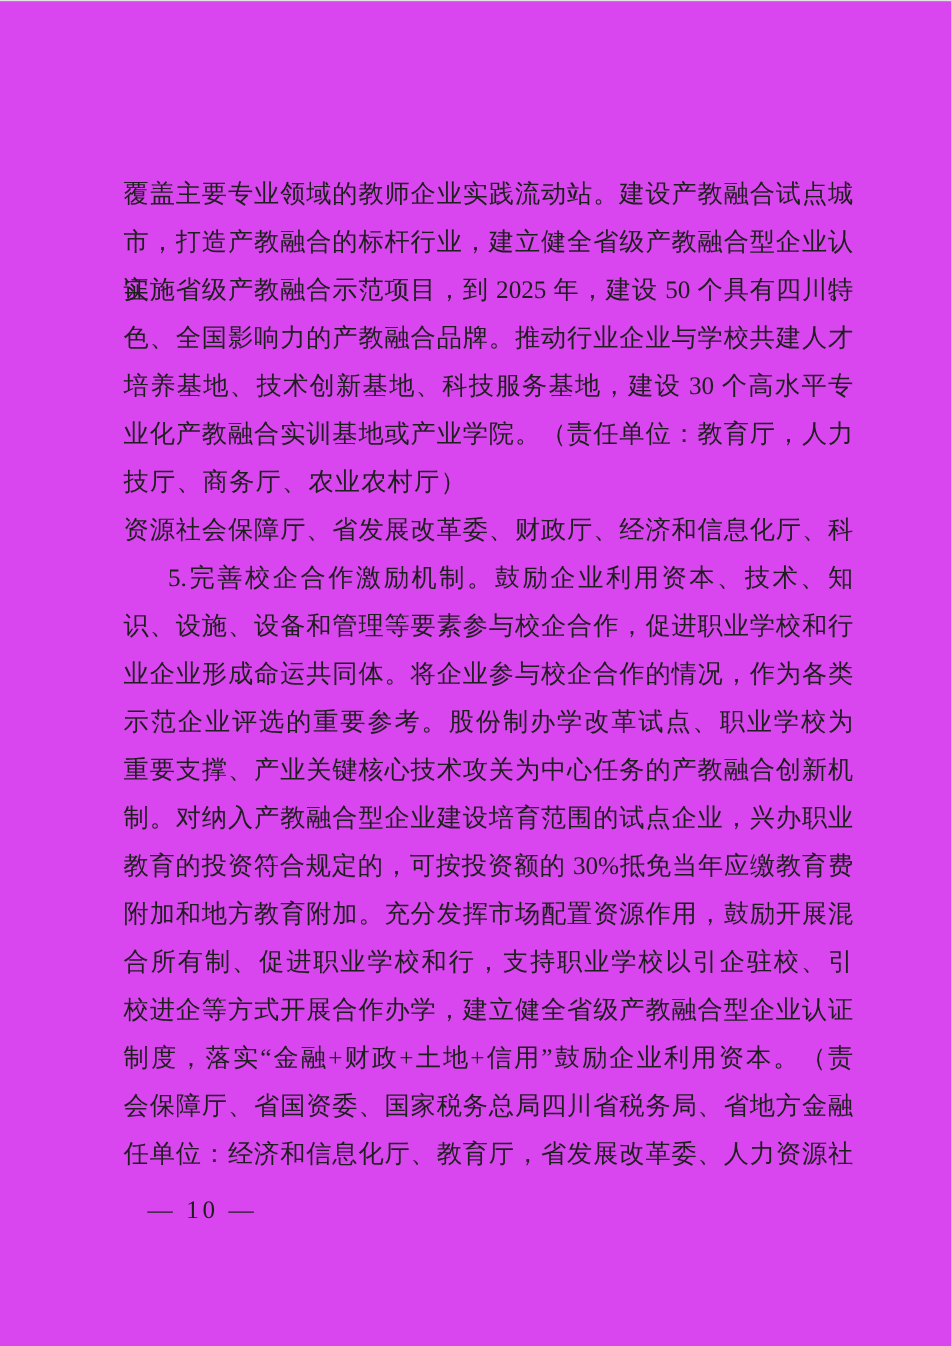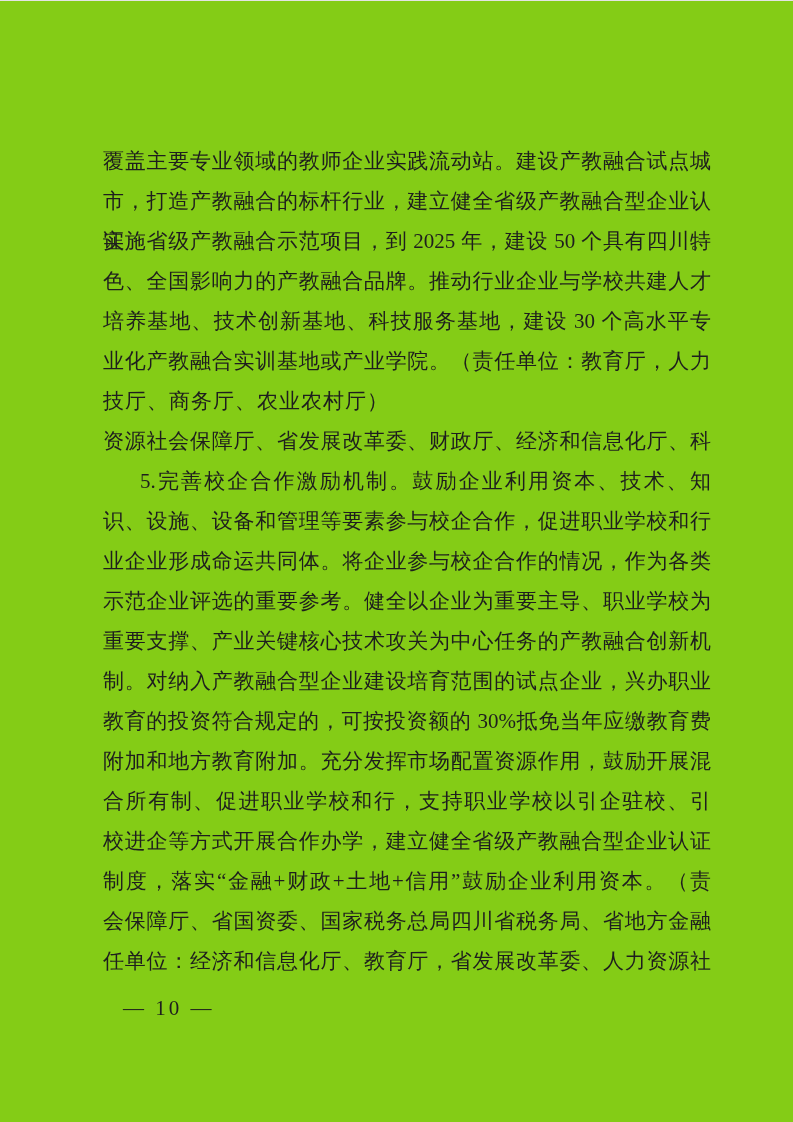--- a/index.html
+++ b/index.html
@@ -4,21 +4,21 @@
 <style>
   html, body {
     margin: 0;
     padding: 0;
     background: #ffffff;
   }
   .page {
     position: relative;
     width: 793px;
     height: 1122px;
-    background: #84cc16;
+    background: #d946ef;
     overflow: hidden;
     border-top: 1px solid #e3e3e3;
     font-family: "Liberation Serif", "DejaVu Serif", serif;
     color: #1e1e1e;
   }
   .content {
     position: absolute;
     left: 103px;
     top: 140px;
     width: 608px;
@@ -62,21 +62,21 @@
     <div class="line fill">市，打造产教融合的标杆行业，建立健全省级产教融合型企业认证。</div>
     <div class="line fill">实施省级产教融合示范项目，到 2025 年，建设 50 个具有四川特</div>
     <div class="line fill">色、全国影响力的产教融合品牌。推动行业企业与学校共建人才</div>
     <div class="line fill">培养基地、技术创新基地、科技服务基地，建设 30 个高水平专</div>
     <div class="line fill">业化产教融合实训基地或产业学院。（责任单位：教育厅，人力</div>
     <div class="line plain">技厅、商务厅、农业农村厅）</div>
     <div class="line fill">资源社会保障厅、省发展改革委、财政厅、经济和信息化厅、科</div>
     <div class="line fill indent">5.完善校企合作激励机制。鼓励企业利用资本、技术、知</div>
     <div class="line fill">识、设施、设备和管理等要素参与校企合作，促进职业学校和行</div>
     <div class="line fill">业企业形成命运共同体。将企业参与校企合作的情况，作为各类</div>
-    <div class="line fill">示范企业评选的重要参考。健全以企业为重要主导、职业学校为</div>
+    <div class="line fill">示范企业评选的重要参考。股份制办学改革试点、职业学校为</div>
     <div class="line fill">重要支撑、产业关键核心技术攻关为中心任务的产教融合创新机</div>
     <div class="line fill">制。对纳入产教融合型企业建设培育范围的试点企业，兴办职业</div>
     <div class="line fill">教育的投资符合规定的，可按投资额的 30%抵免当年应缴教育费</div>
     <div class="line fill">附加和地方教育附加。充分发挥市场配置资源作用，鼓励开展混</div>
     <div class="line fill">合所有制、促进职业学校和行，支持职业学校以引企驻校、引</div>
     <div class="line fill">校进企等方式开展合作办学，建立健全省级产教融合型企业认证</div>
     <div class="line fill">制度，落实“金融+财政+土地+信用”鼓励企业利用资本。（责</div>
     <div class="line fill">会保障厅、省国资委、国家税务总局四川省税务局、省地方金融</div>
     <div class="line fill">任单位：经济和信息化厅、教育厅，省发展改革委、人力资源社</div>
   </div>

